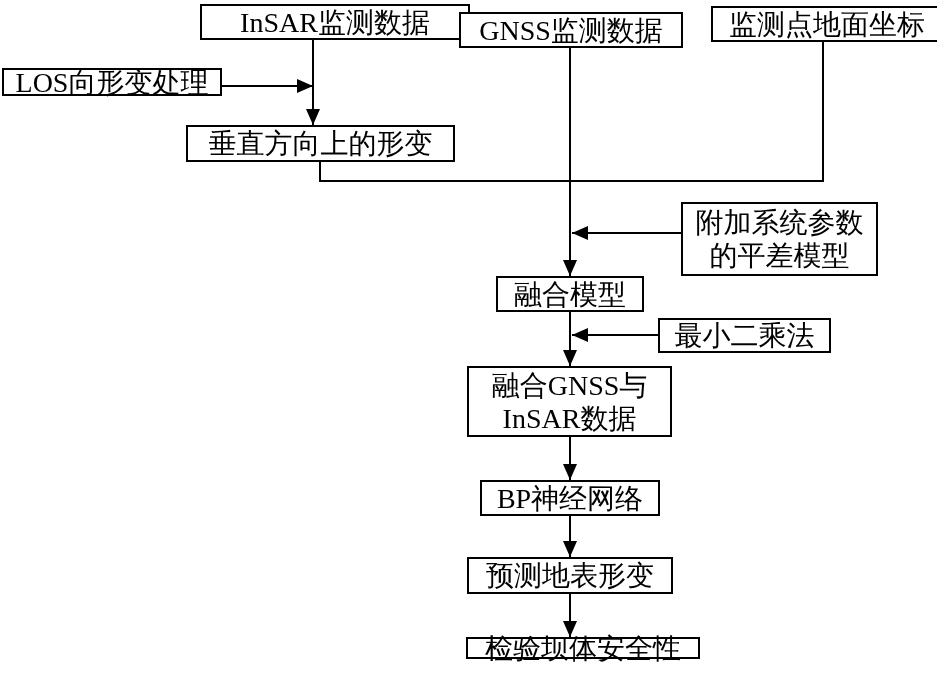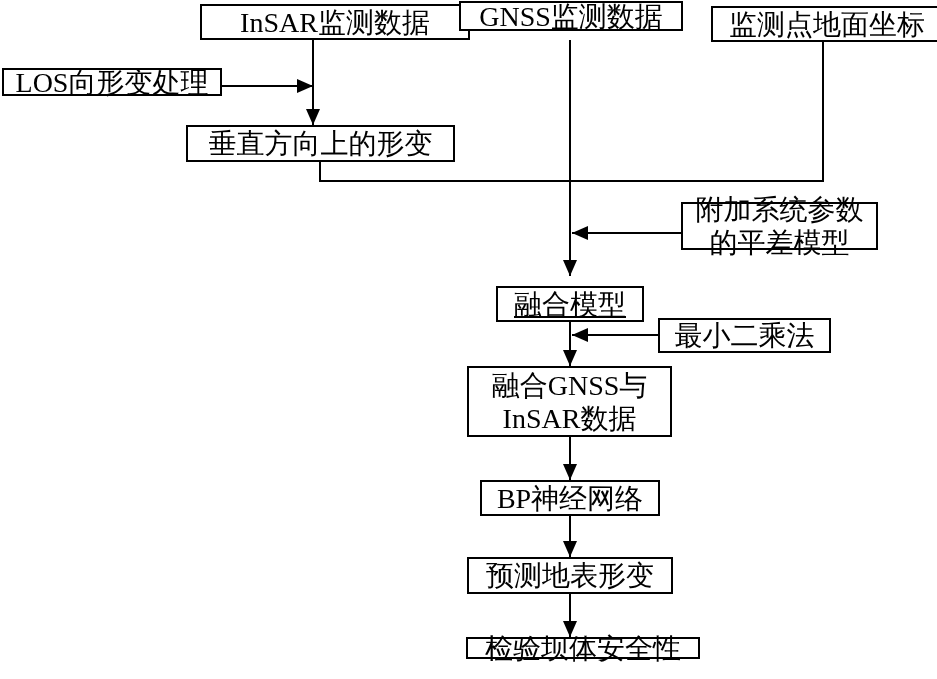--- a/index.html
+++ b/index.html
@@ -48,32 +48,32 @@
     <path class="edge" d="M681,233 H572" marker-end="url(#arrow)"></path>
     <path class="edge" d="M570,312 V366" marker-end="url(#arrow)"></path>
     <path class="edge" d="M695,335 H572" marker-end="url(#arrow)"></path>
     <path class="edge" d="M570,437 V480" marker-end="url(#arrow)"></path>
     <path class="edge" d="M570,516 V557" marker-end="url(#arrow)"></path>
     <path class="edge" d="M570,594 V637" marker-end="url(#arrow)"></path>
   </svg>
 
   <div class="node" style="left:200px; top:4px; width:270px; height:36px;">InSAR监测数据</div>
 
-  <div class="node" style="left:459px; top:1px; width:224px; height:30px;">GNSS监测数据</div>
+  <div class="node" style="left:459px; top:12px; width:224px; height:36px;">GNSS监测数据</div>
 
   <div class="node" style="left:711px; top:6px; width:232px; height:36px;">监测点地面坐标</div>
 
   <div class="node" style="left:2px; top:68px; width:220px; height:28px;">LOS向形变处理</div>
 
   <div class="node" style="left:186px; top:125px; width:269px; height:37px;">垂直方向上的形变</div>
 
-  <div class="node" style="left:681px; top:202px; width:197px; height:48px;">附加系统参数
+  <div class="node" style="left:681px; top:202px; width:197px; height:74px;">附加系统参数
 的平差模型</div>
 
-  <div class="node" style="left:496px; top:286px; width:148px; height:36px;text-decoration:underline;">融合模型</div>
+  <div class="node" style="left:496px; top:276px; width:148px; height:36px;">融合模型</div>
 
   <div class="node" style="left:658px; top:318px; width:173px; height:35px;">最小二乘法</div>
 
   <div class="node" style="left:467px; top:366px; width:205px; height:71px;">融合GNSS与
 InSAR数据</div>
 
   <div class="node" style="left:480px; top:480px; width:180px; height:36px;">BP神经网络</div>
 
   <div class="node" style="left:467px; top:557px; width:206px; height:37px;">预测地表形变</div>
 

